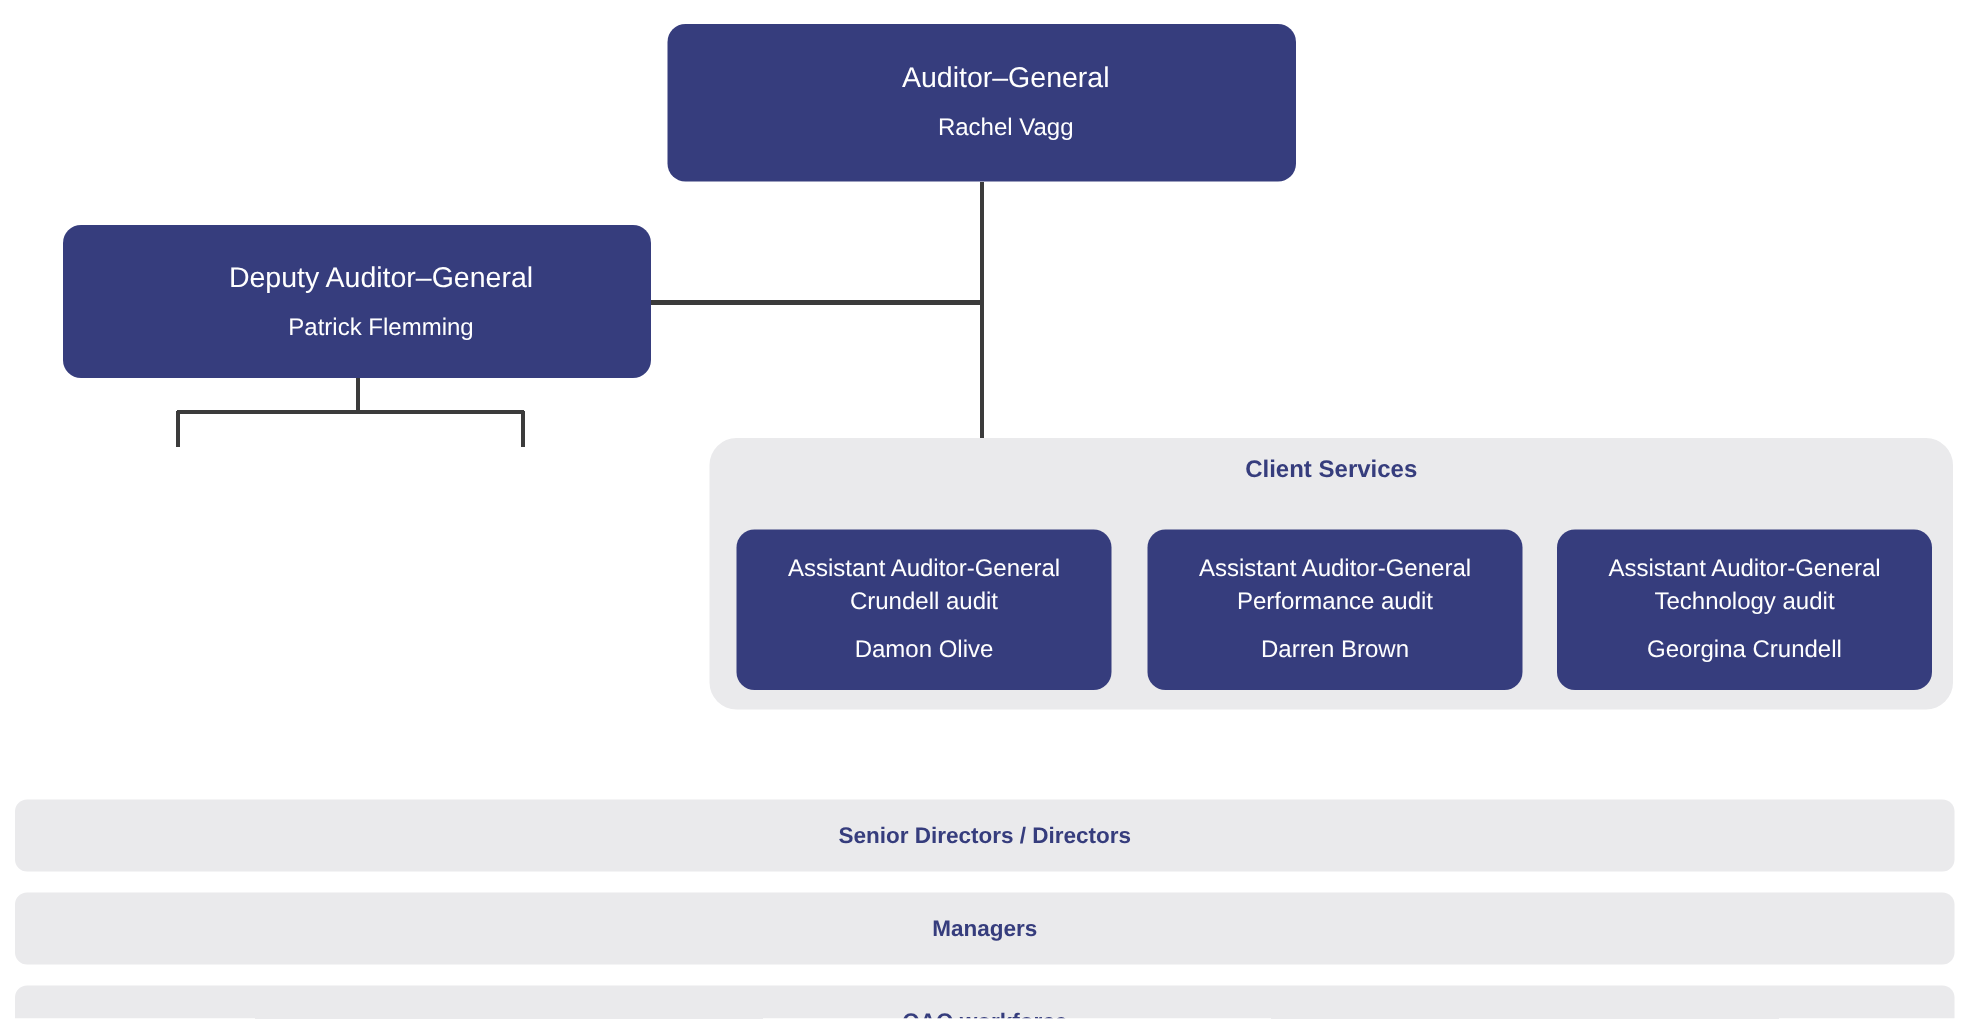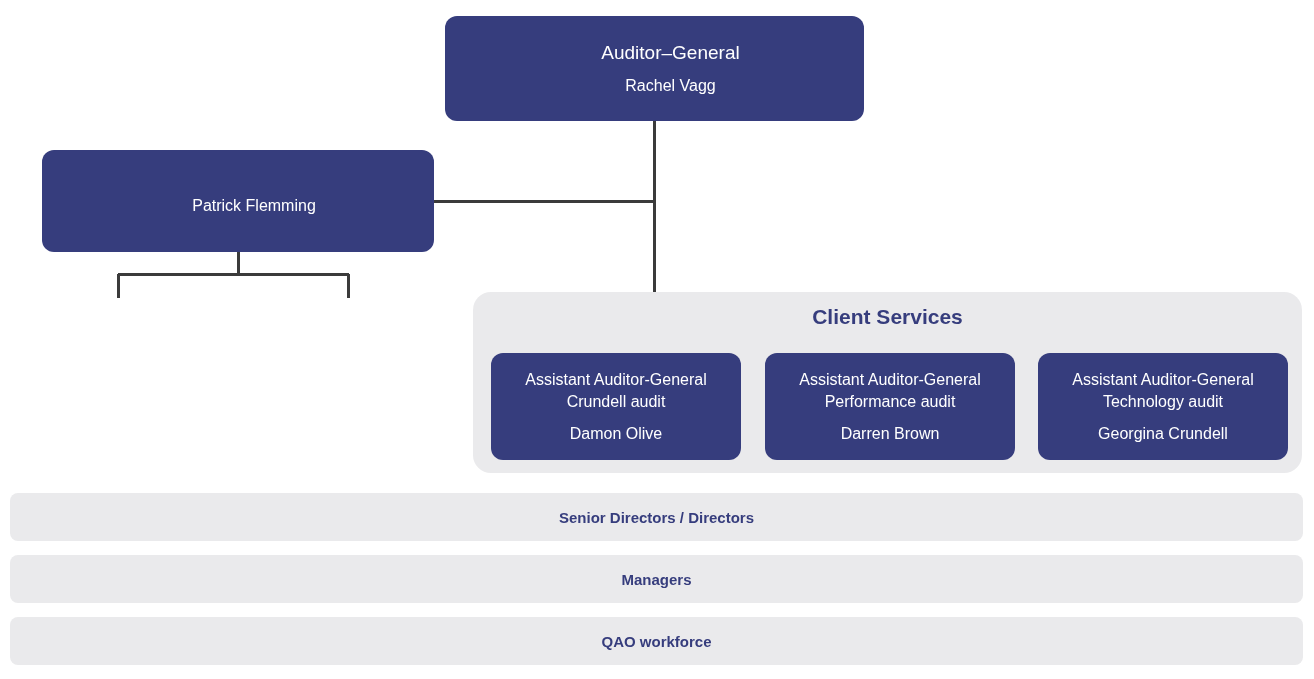--- a/index.html
+++ b/index.html
@@ -85,21 +85,21 @@
     line-height: 23px;
     font-weight: bold;
     color: #363d7d;
   }
   .panel-title {
     position: absolute;
     left: 0;
     right: 0;
     top: 13px;
     text-align: center;
-    font-size: 21px;
+    font-size: 16px;
     font-weight: bold;
     color: #363d7d;
   }
 
   
   #node-auditor-general {
     left: 445px;
     top: 16px;
     width: 419px;
     height: 105px;
@@ -148,20 +148,21 @@
   .bar {
     position: absolute;
     left: 10px;
     width: 1293px;
     height: 48px;
     background: #eaeaec;
     border-radius: 8px;
     display: flex;
     align-items: center;
     justify-content: center;
+    margin-top: 40px;
   }
   .bar-label {
     font-size: 15px;
     font-weight: bold;
     color: #363d7d;
   }
   #bar-senior-directors { top: 493px; }
   #bar-managers         { top: 555px; }
   #bar-qao-workforce    { top: 617px; }
 </style>
@@ -191,20 +192,21 @@
       <line x1="1163.5" y1="334" x2="1163.5" y2="355"></line>
     </g>
   </svg>
 
   <div class="node blue" id="node-auditor-general">
     <div class="title-line">Auditor–General</div>
     <div class="name-line">Rachel Vagg</div>
   </div>
 
   <div class="node blue" id="node-deputy-auditor-general">
+    <div class="title-line">Deputy Auditor–General</div>
     <div class="name-line">Patrick Flemming</div>
   </div>
 
 
 
   <div class="panel grey" id="panel-client-services">
     <div class="panel-title">Client Services</div>
   </div>
 
   <div class="node blue aag" id="node-aag-financial">

